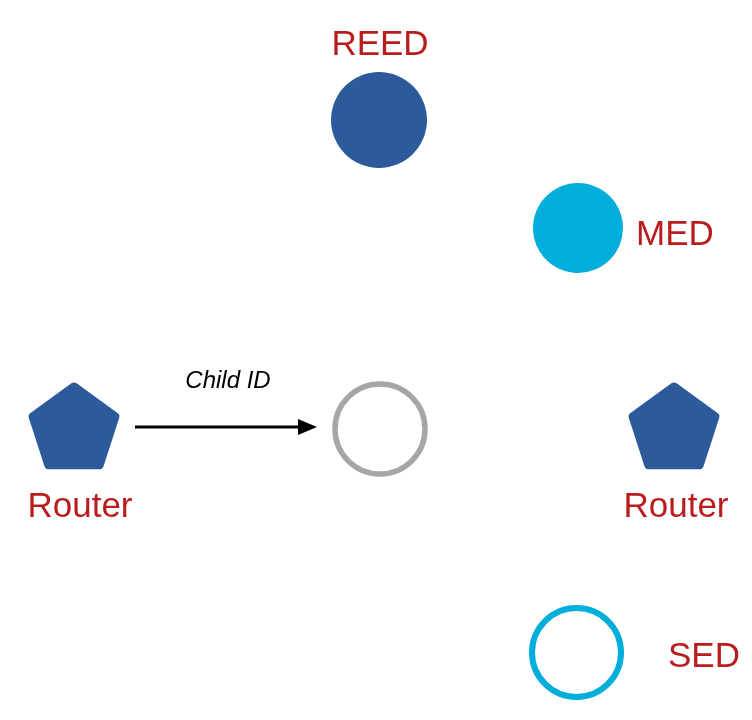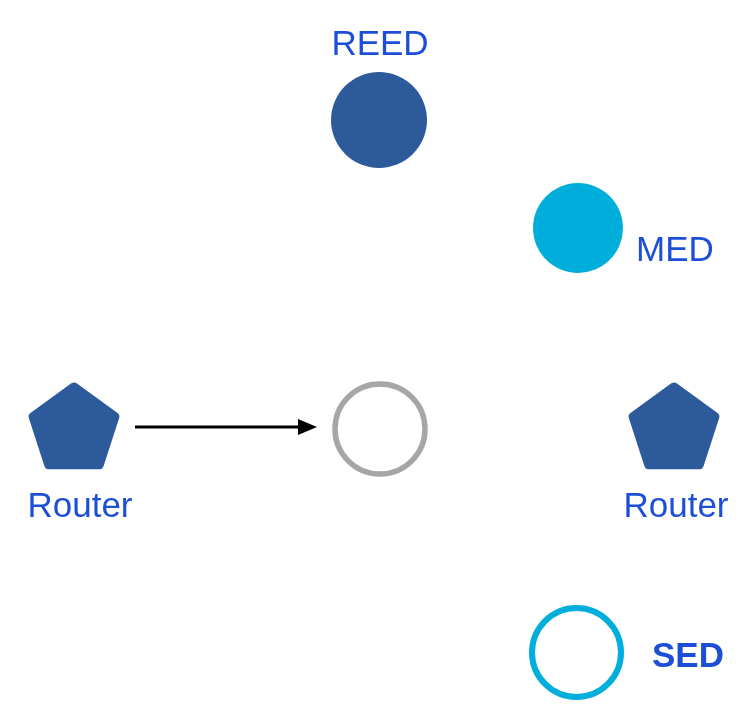--- a/index.html
+++ b/index.html
@@ -10,21 +10,21 @@
     width: 752px;
     height: 720px;
     background: #ffffff;
     overflow: hidden;
   }
   .abs { position: absolute; }
   svg { display: block; overflow: visible; }
   .node-label {
     font-size: 35px;
     line-height: 40px;
-    color: #1d4ed8;
+    color: #b91c1c;
     white-space: nowrap;
   }
   .center-x { transform: translateX(-50%); }
   .edge-label {
     font-size: 24px;
     line-height: 29px;
     font-style: italic;
     color: #000000;
     text-align: center;
     white-space: nowrap;
@@ -36,41 +36,42 @@
 <div class="canvas">
 
   <div class="abs node-label center-x" style="left:380px; top:23px;">REED</div>
   <svg class="abs" style="left:331px; top:72px;" width="96" height="96" viewBox="0 0 96 96">
     <circle cx="48" cy="48" r="48" fill="#2D5A9B"></circle>
   </svg>
 
   <svg class="abs" style="left:533px; top:183px;" width="90" height="90" viewBox="0 0 90 90">
     <circle cx="45" cy="45" r="45" fill="#00AEDB"></circle>
   </svg>
-  <div class="abs node-label" style="left:636px; top:229px;">MED</div>
+  <div class="abs node-label" style="left:636px; top:213px;">MED</div>
 
   <svg class="abs" style="left:24px; top:383px;" width="100" height="92" viewBox="0 0 100 92">
     <polygon points="50,4 90.89,33.71 75.27,81.79 24.73,81.79 9.11,33.71" stroke-width="9" stroke-linejoin="round" fill="#2D5A9B" stroke="#2D5A9B"></polygon>
   </svg>
   <div class="abs node-label center-x" style="left:80px; top:485px;">Router</div>
 
   <div class="abs edge-label center-x" style="left:228px; top:365px;">
+    <div>Child ID</div>
   </div>
   <svg class="abs" style="left:135px; top:412px;" width="184" height="30" viewBox="0 0 184 30">
     <line x1="0" y1="15" x2="165" y2="15" stroke-width="3" stroke="#000000"></line>
     <polygon points="163,7 182,15 163,23" fill="#000000"></polygon>
   </svg>
 
   <svg class="abs" style="left:332px; top:381px;" width="96" height="96" viewBox="0 0 96 96">
     <circle cx="48" cy="48" r="45" fill="none" stroke-width="5.5" stroke="#A6A6A6"></circle>
   </svg>
 
   <svg class="abs" style="left:624px; top:383px;" width="100" height="92" viewBox="0 0 100 92">
     <polygon points="50,4 90.89,33.71 75.27,81.79 24.73,81.79 9.11,33.71" stroke-width="9" stroke-linejoin="round" fill="#2D5A9B" stroke="#2D5A9B"></polygon>
   </svg>
   <div class="abs node-label center-x" style="left:676px; top:485px;">Router</div>
 
   <svg class="abs" style="left:529px; top:605px;" width="95" height="95" viewBox="0 0 95 95">
     <circle cx="47.5" cy="47.5" r="44.5" fill="none" stroke-width="6" stroke="#00AEDB"></circle>
   </svg>
-  <div class="abs node-label" style="left:652px; top:635px;font-weight:bold;">SED</div>
+  <div class="abs node-label" style="left:668px; top:635px;">SED</div>
 
 </div>
 
 </body></html>

